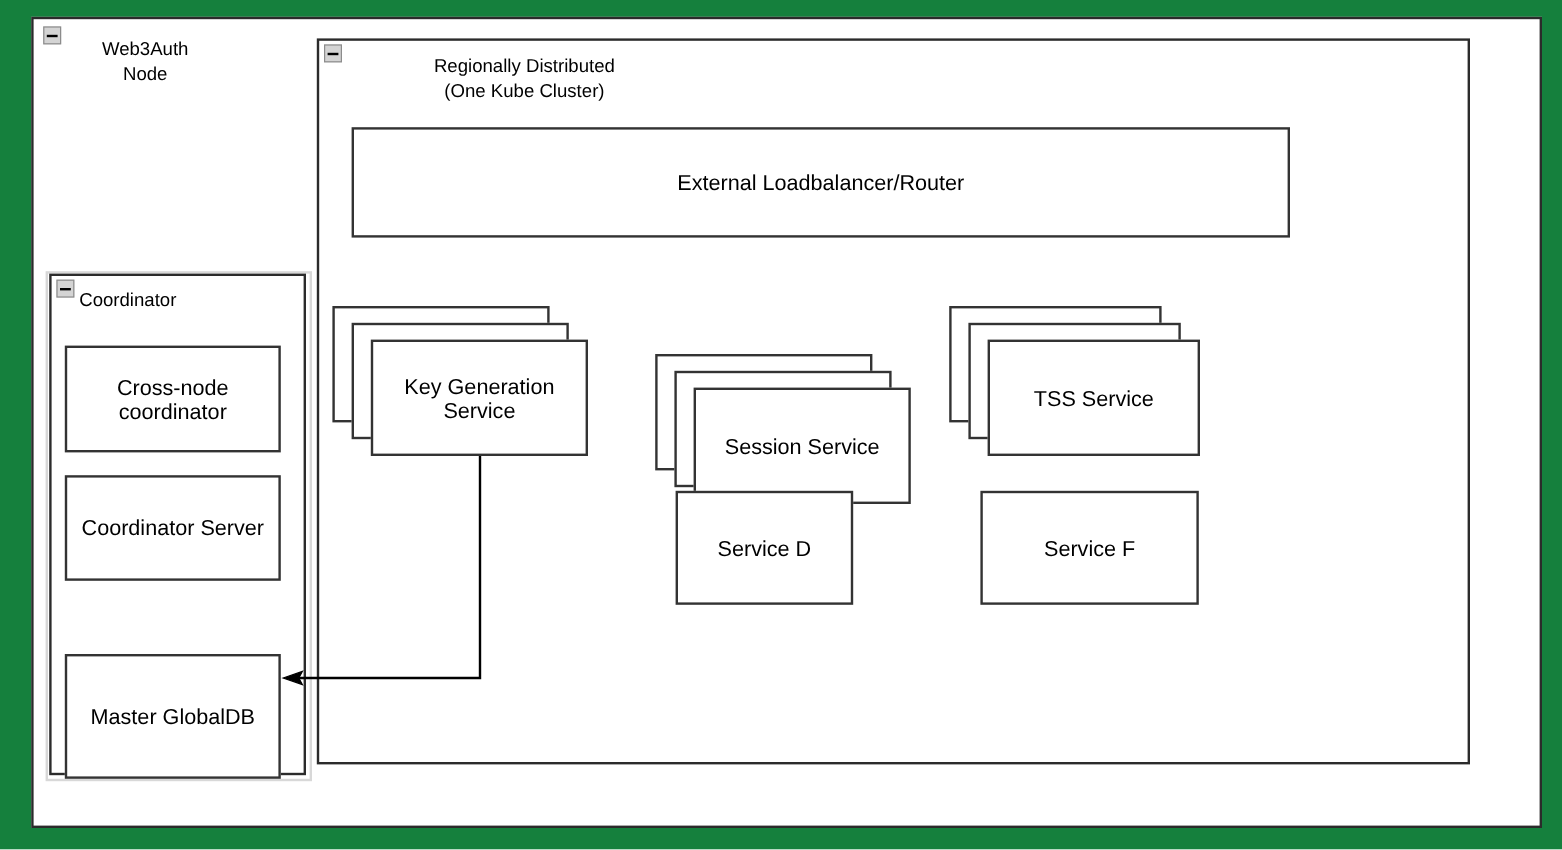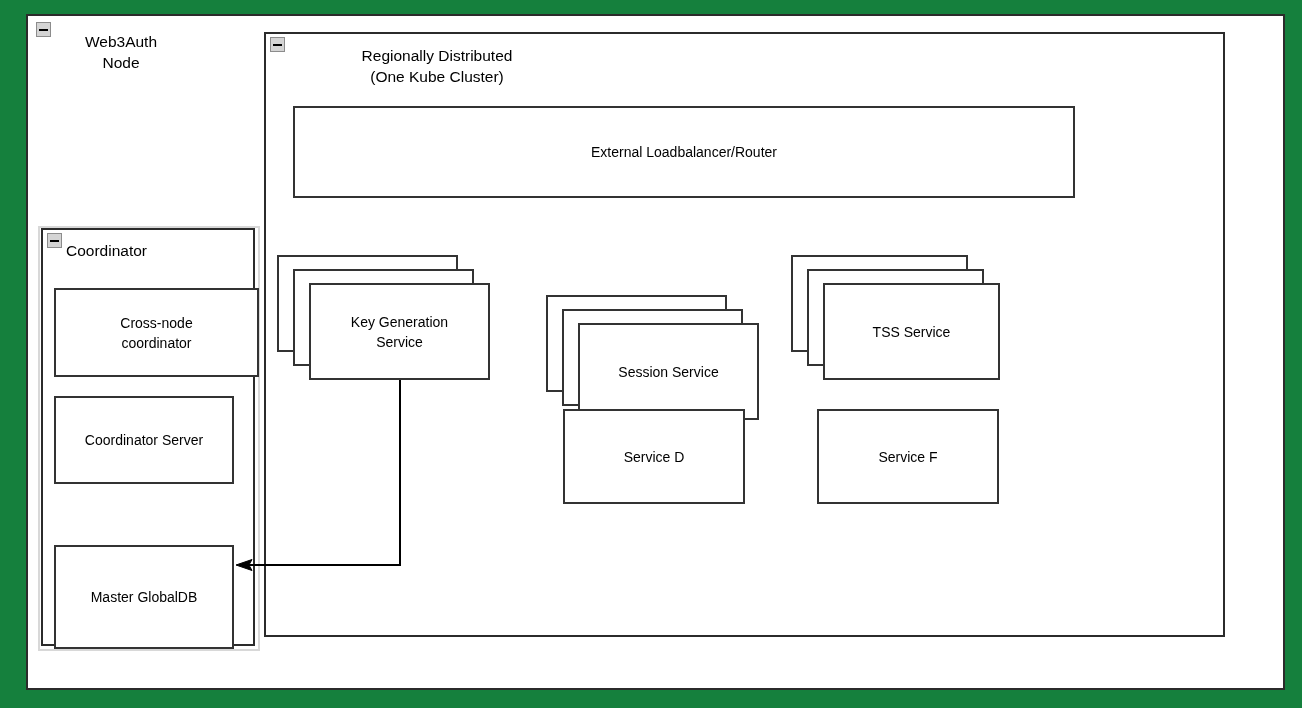--- a/index.html
+++ b/index.html
@@ -41,21 +41,21 @@
   }
 
   
   .box-label {
     position: absolute;
     left: 0;
     right: 0;
     top: 50%;
     transform: translateY(-50%);
     text-align: center;
-    font-size: 14px;
+    font-size: 18px;
     line-height: 20px;
     color: #000000;
     white-space: pre-line;
     padding: 0 6px;
     box-sizing: border-box;
   }
 
   
   .container-title {
     position: absolute;
@@ -152,37 +152,37 @@
   </div>
 
   <div class="stack" style="left:791px; top:255px; width:209px; height:125px;">
     <div class="layer" style="left:0px; top:0px; width:177px; height:97px;"></div>
     <div class="layer" style="left:16px; top:14px; width:177px; height:97px;"></div>
     <div class="layer" style="left:32px; top:28px; width:177px; height:97px;">
       <div class="box-label">TSS Service</div>
     </div>
   </div>
 
-  <div class="box" style="left:563px; top:409px; width:182px; height:95px;">
+  <div class="box" style="left:563px; top:409px; width:148px; height:95px;">
     <div class="box-label">Service D</div>
   </div>
 
   <div class="box" style="left:817px; top:409px; width:182px; height:95px;">
     <div class="box-label">Service F</div>
   </div>
 
   <div class="shadow-frame" style="left:38px; top:226px; width:222px; height:425px;"></div>
 
   <div class="container-box" style="left:41px; top:228px; width:214px; height:418px;"></div>
 
   <div class="collapse-icon" style="left:47px; top:233px;"></div>
 
   <div class="container-title left-align" style="left:66px; top:240px; width:170px;">Coordinator</div>
 
-  <div class="box" style="left:54px; top:288px; width:205px; height:89px;">
+  <div class="box" style="left:54px; top:288px; width:180px; height:89px;">
     <div class="box-label">Cross-node
 coordinator</div>
   </div>
 
   <div class="box" style="left:54px; top:396px; width:180px; height:88px;">
     <div class="box-label">Coordinator Server</div>
   </div>
 
   <div class="box" style="left:54px; top:545px; width:180px; height:104px;">
     <div class="box-label">Master GlobalDB</div>

